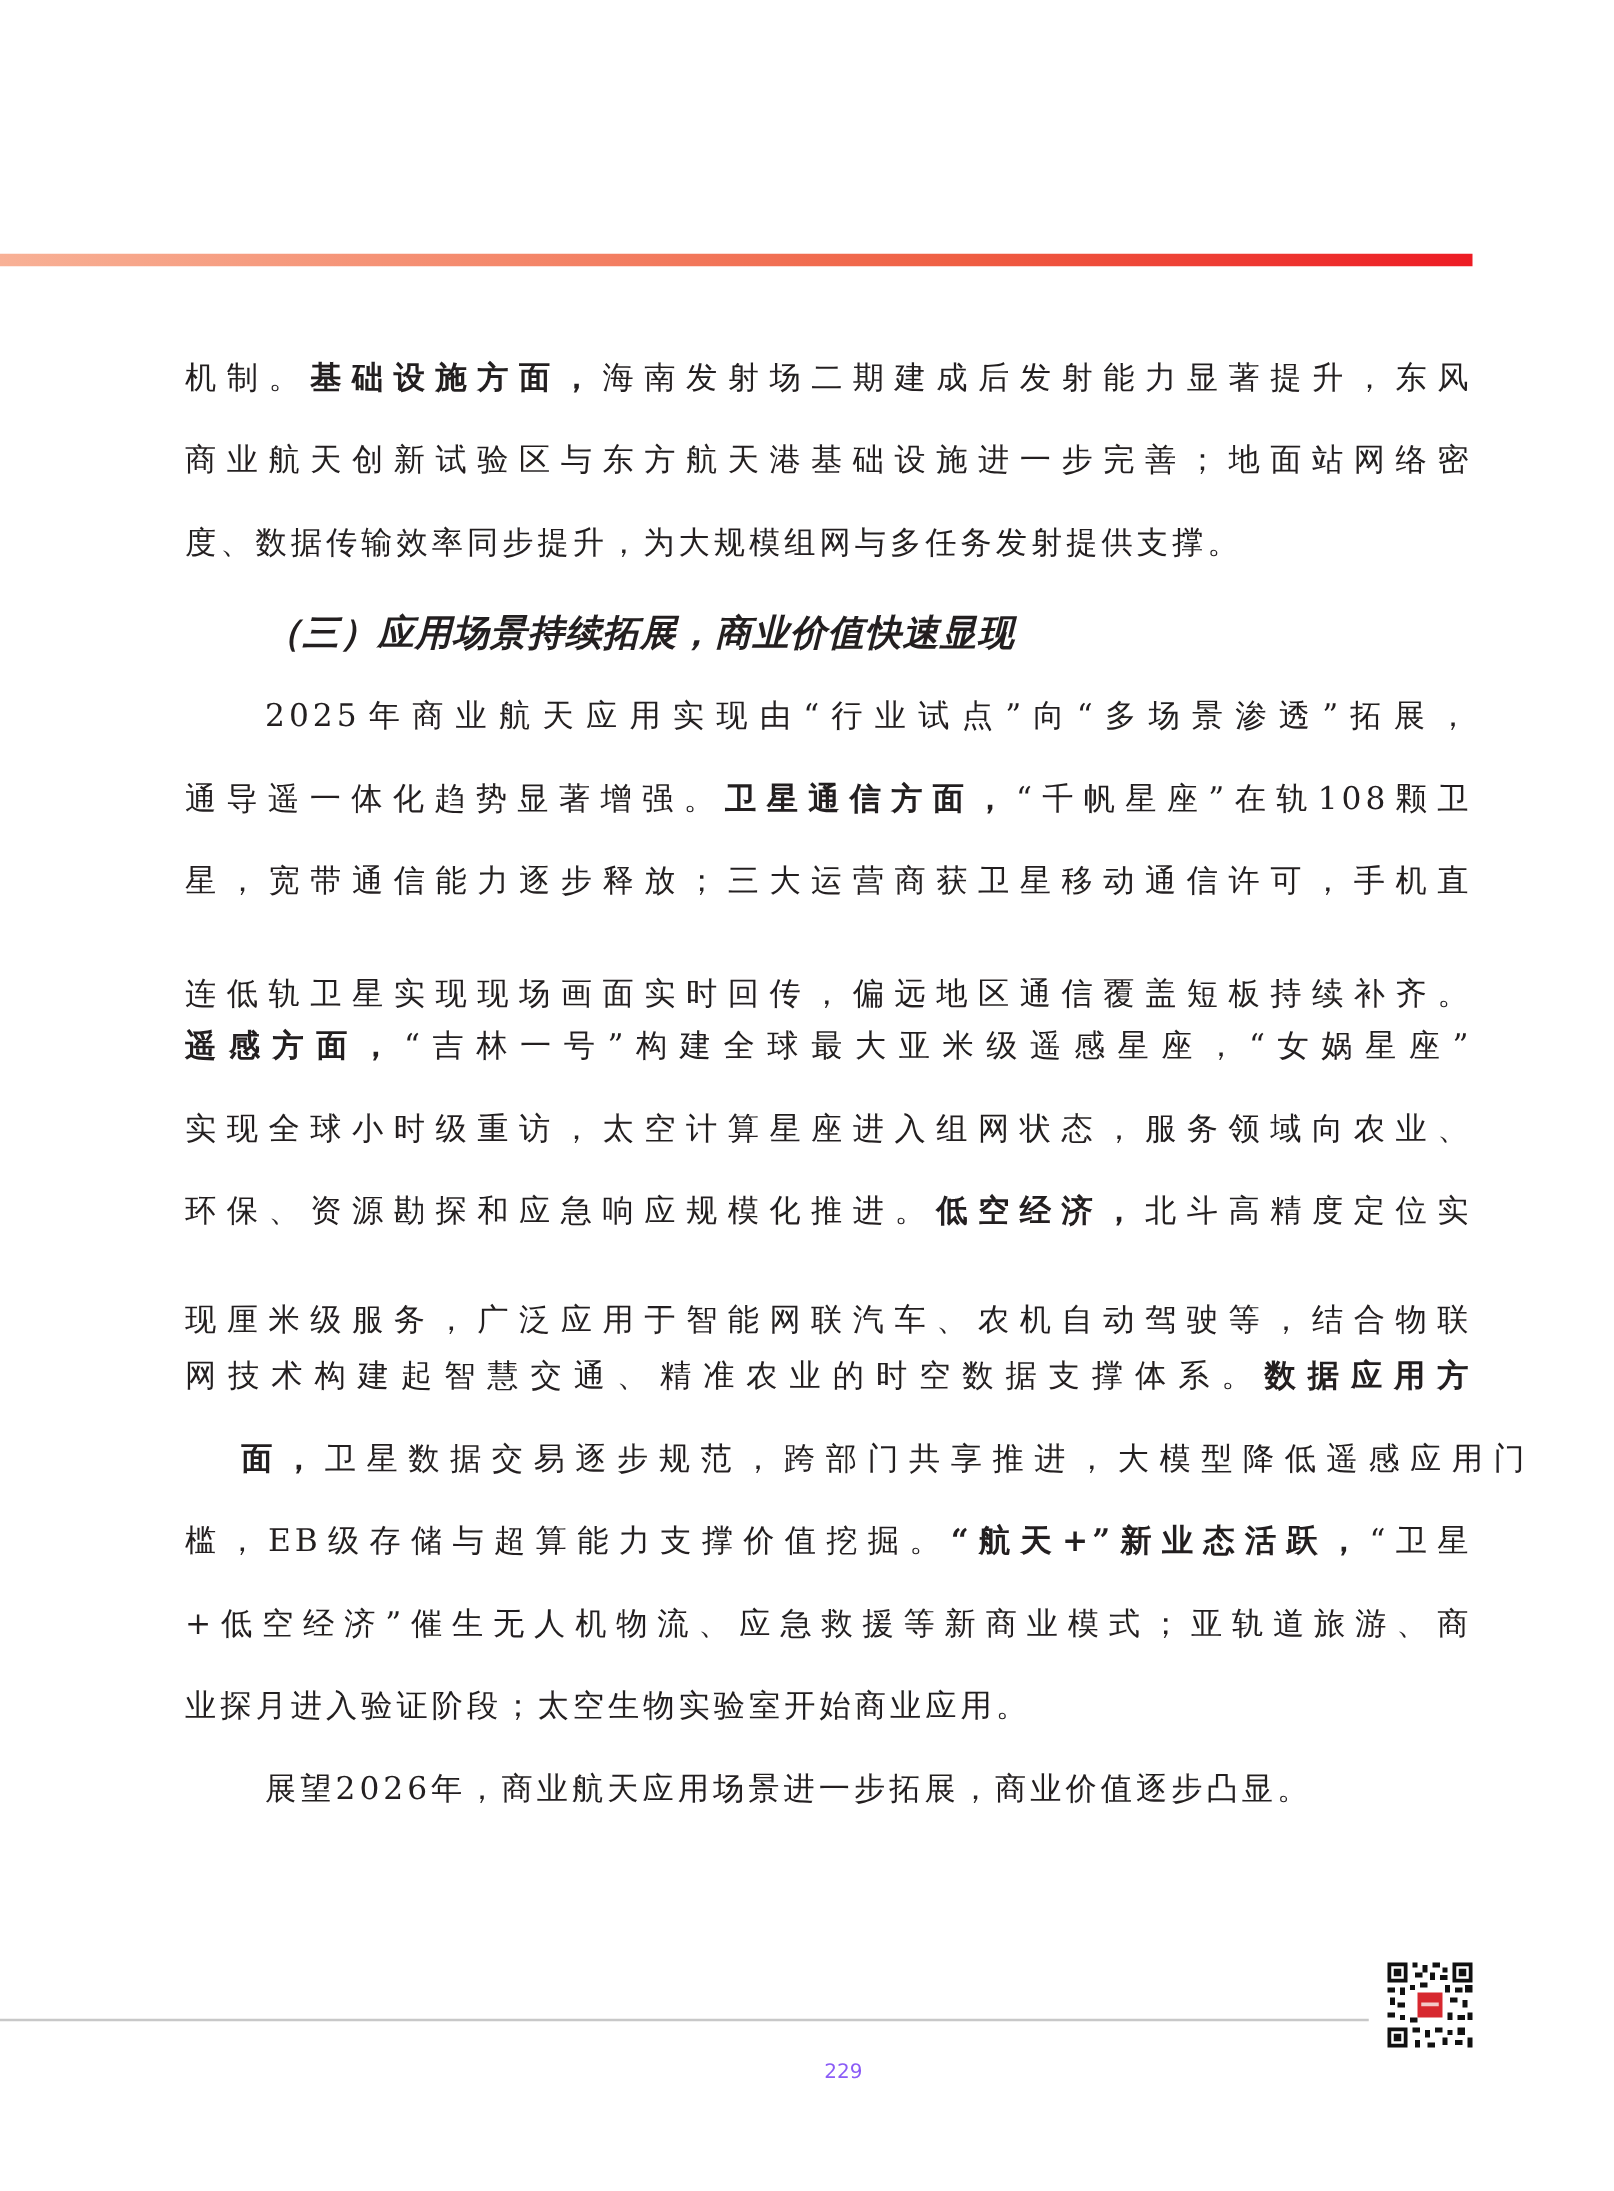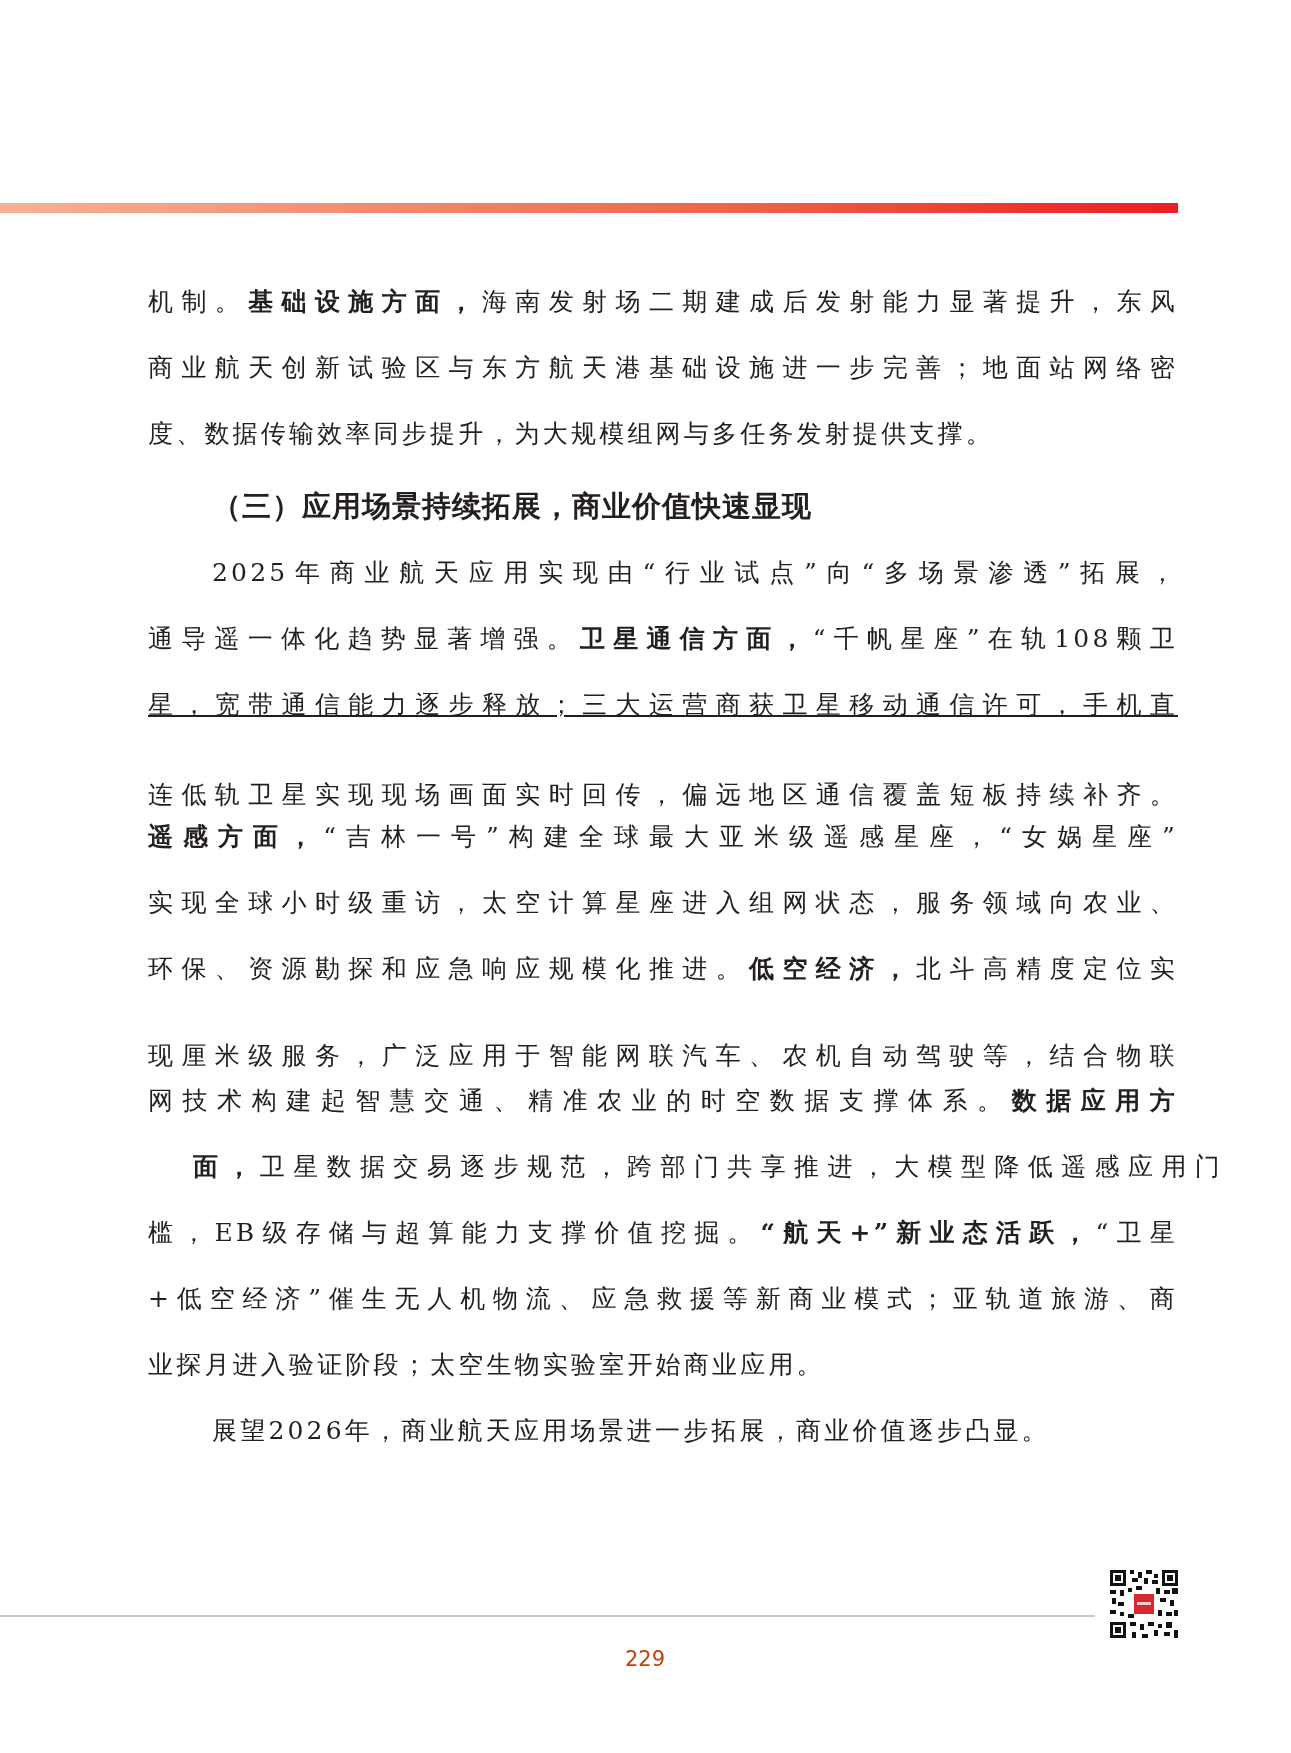--- a/index.html
+++ b/index.html
@@ -66,49 +66,49 @@
       top: 1615px;
       width: 1095px;
       height: 2px;
       background: #c8c8c8;
     }
     .page-number {
       position: absolute;
       left: 600px;
       width: 90px;
       top: 1647px;
-      text-align: center;
+      text-align: right;
       font-family: "DejaVu Sans", "Liberation Sans", sans-serif;
-      font-size: 21px;
-      color: #c2410c;
+      font-size: 16px;
+      color: #8b5cf6;
     }
     .qr-code {
       position: absolute;
       left: 1108px;
       top: 1568px;
       width: 72px;
       height: 72px;
     }
   </style>
 </head>
 <body>
 
 <div class="top-bar"></div>
 
 <div class="page-body">
 
   <div class="line" style="top:282px;"><span>机制。</span><span class="bold">基础设施方面，</span><span>海南发射场二期建成后发射能力显著提升，东风</span></div>
   <div class="line" style="top:348px;">商业航天创新试验区与东方航天港基础设施进一步完善；地面站网络密</div>
   <div class="line last" style="top:414px;">度、数据传输效率同步提升，为大规模组网与多任务发射提供支撑。</div>
 
-  <div class="heading" style="top:486px;">（三）应用场景持续拓展，商业价值快速显现</div>
+  <div class="heading" style="top:486px;font-style:italic;">（三）应用场景持续拓展，商业价值快速显现</div>
 
   <div class="line indent" style="top:553px;">2025年商业航天应用实现由“行业试点”向“多场景渗透”拓展，</div>
   <div class="line" style="top:619px;"><span>通导遥一体化趋势显著增强。</span><span class="bold">卫星通信方面，</span><span>“千帆星座”在轨108颗卫</span></div>
-  <div class="line" style="top:685px;text-decoration:underline;">星，宽带通信能力逐步释放；三大运营商获卫星移动通信许可，手机直</div>
+  <div class="line" style="top:685px;">星，宽带通信能力逐步释放；三大运营商获卫星移动通信许可，手机直</div>
   <div class="line" style="top:775px;">连低轨卫星实现现场画面实时回传，偏远地区通信覆盖短板持续补齐。</div>
   <div class="line" style="top:817px;"><span class="bold">遥感方面，</span><span>“吉林一号”构建全球最大亚米级遥感星座，“女娲星座”</span></div>
   <div class="line" style="top:883px;">实现全球小时级重访，太空计算星座进入组网状态，服务领域向农业、</div>
   <div class="line" style="top:949px;"><span>环保、资源勘探和应急响应规模化推进。</span><span class="bold">低空经济，</span><span>北斗高精度定位实</span></div>
   <div class="line" style="top:1015px;margin-top:21px;">现厘米级服务，广泛应用于智能网联汽车、农机自动驾驶等，结合物联</div>
   <div class="line" style="top:1081px;"><span>网技术构建起智慧交通、精准农业的时空数据支撑体系。</span><span class="bold">数据应用方</span></div>
   <div class="line" style="top:1147px;margin-left:45px;"><span class="bold">面，</span><span>卫星数据交易逐步规范，跨部门共享推进，大模型降低遥感应用门</span></div>
   <div class="line" style="top:1213px;"><span>槛，EB级存储与超算能力支撑价值挖掘。</span><span class="bold">“航天+”新业态活跃，</span><span>“卫星</span></div>
   <div class="line" style="top:1279px;">+低空经济”催生无人机物流、应急救援等新商业模式；亚轨道旅游、商</div>
   <div class="line last" style="top:1345px;">业探月进入验证阶段；太空生物实验室开始商业应用。</div>

